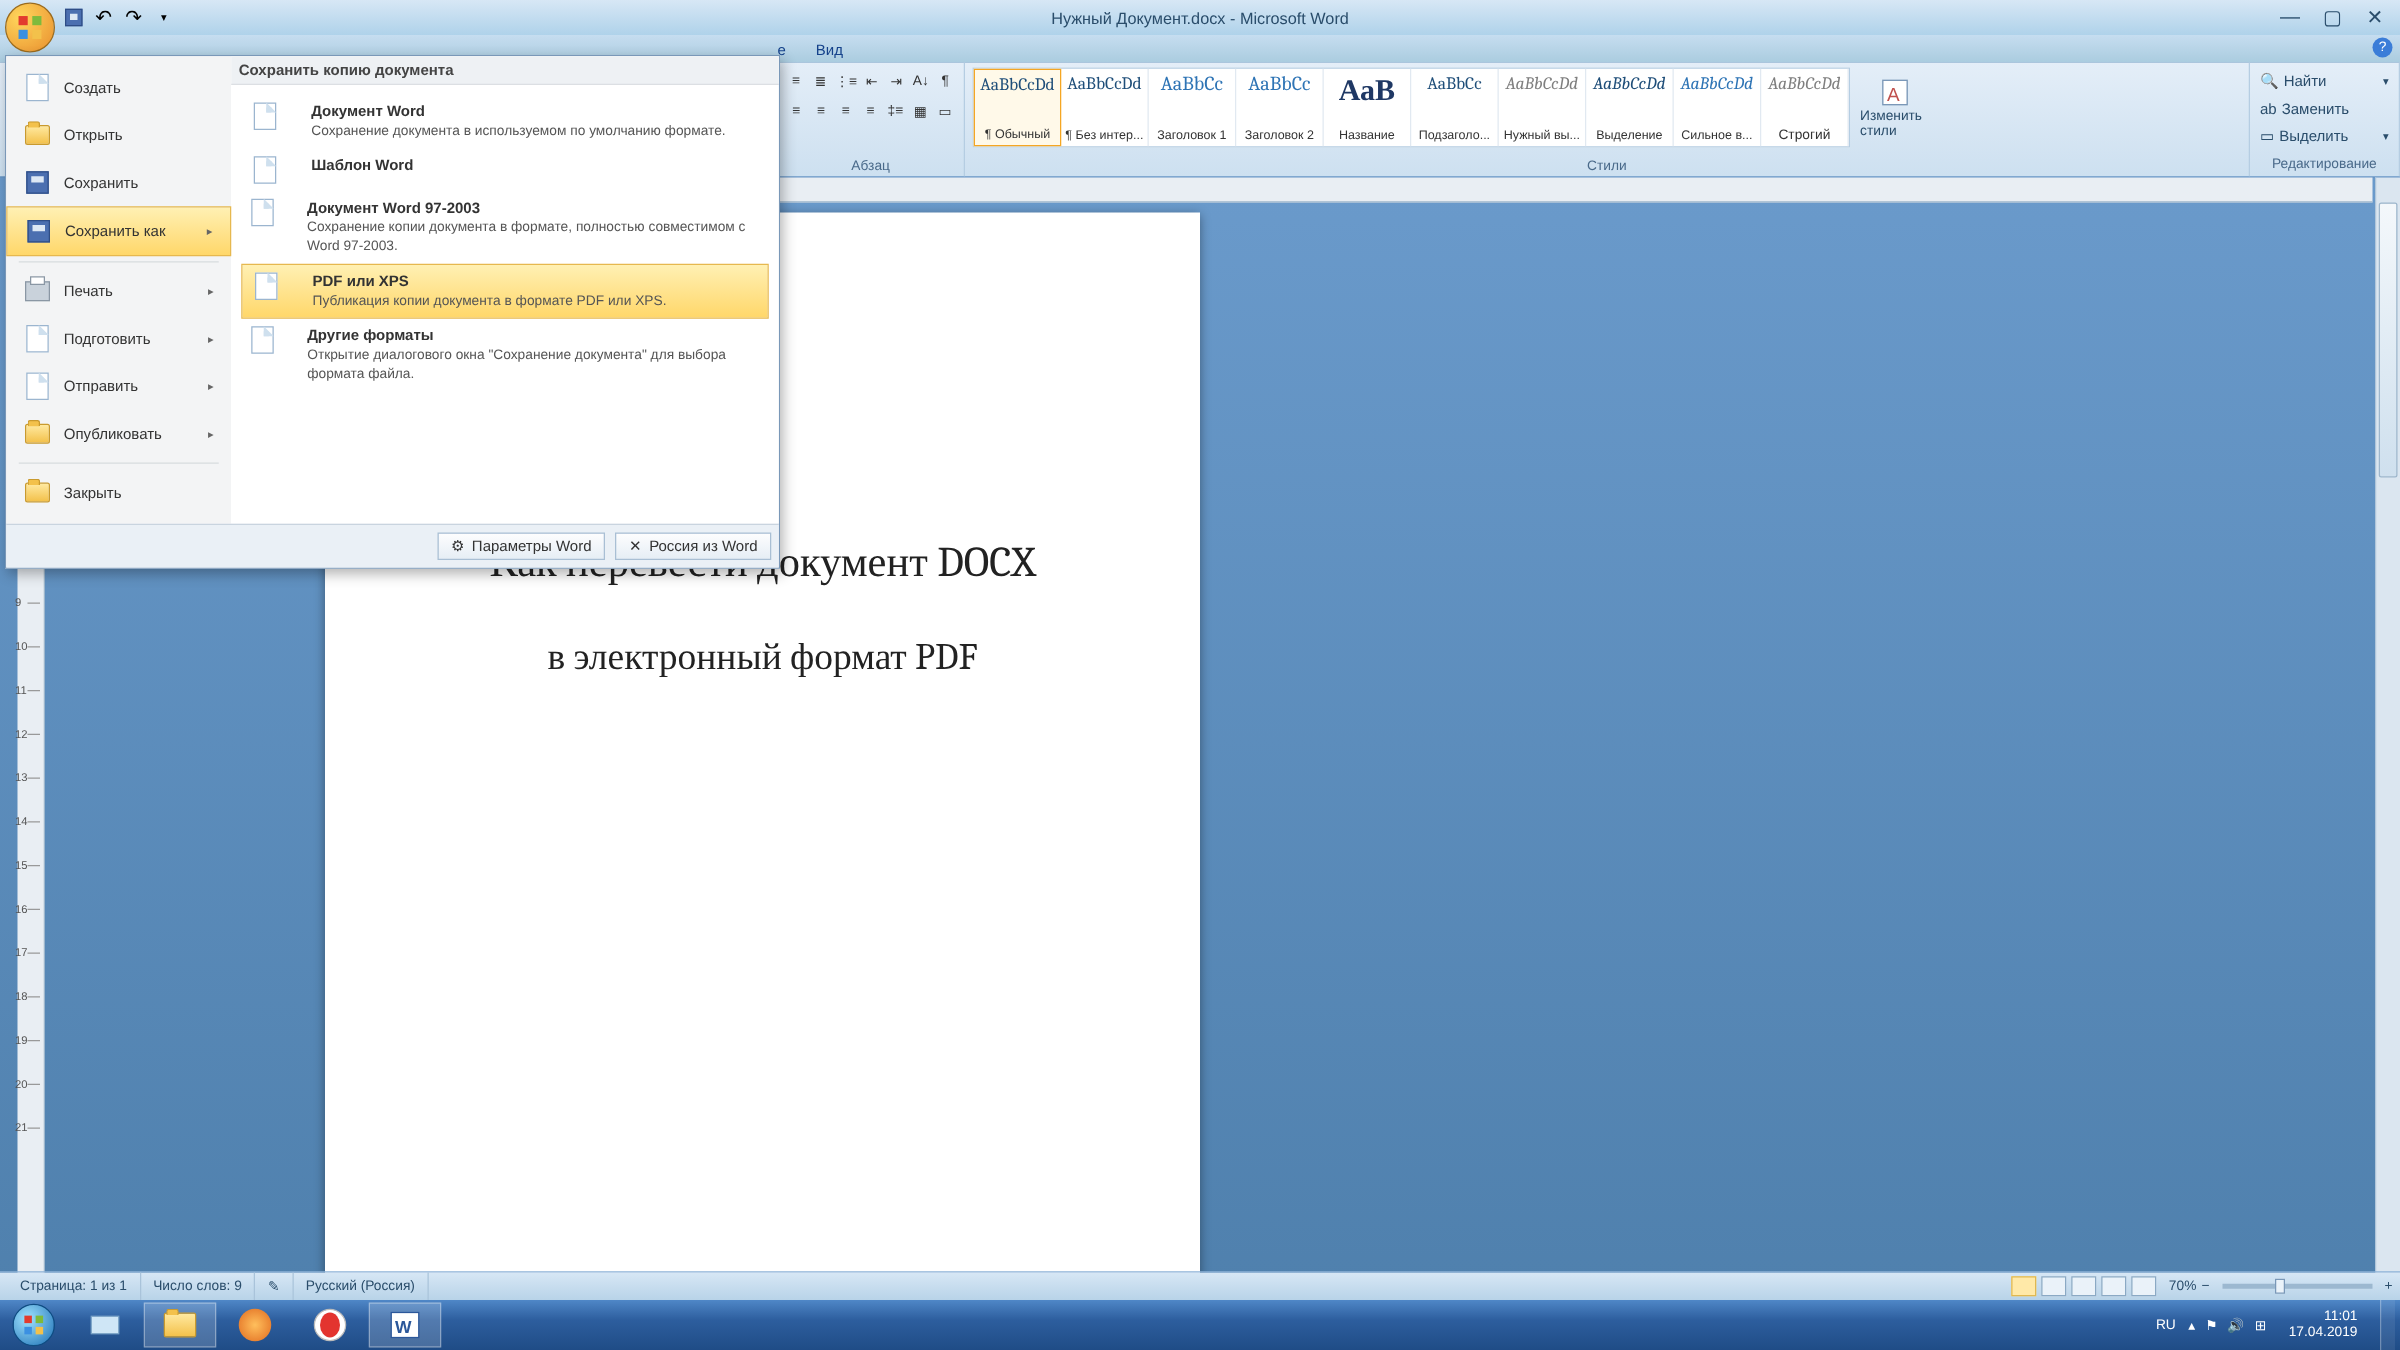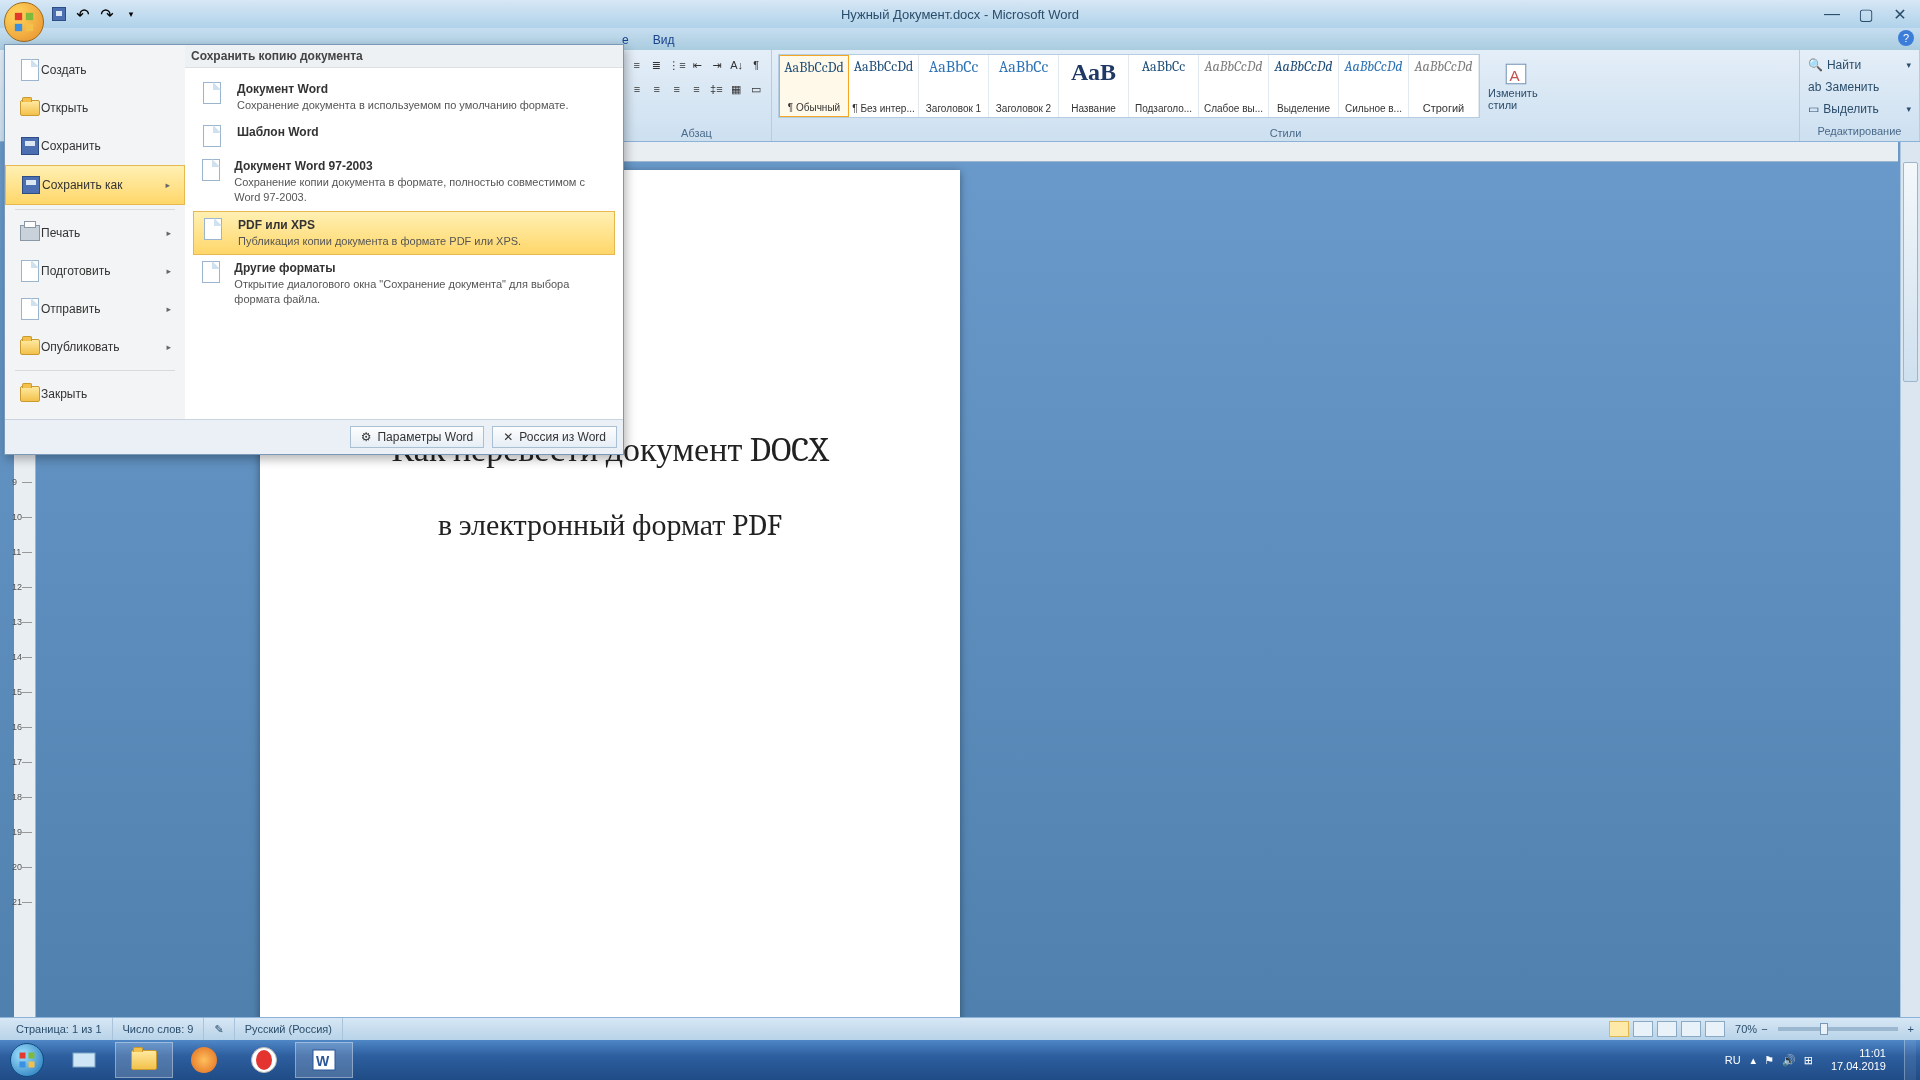--- a/index.html
+++ b/index.html
@@ -31,27 +31,27 @@
 .style-tile.sel { border:1px solid #f5a623; background:#fff9e9; }
 .style-sample { font-family: Cambria, serif; font-size:14px; color:#1f4e79; }
 .change-styles { width:64px; display:flex; flex-direction:column; align-items:center; justify-content:center; font-size:11px; color:#2a4d6b; padding:4px; }
 .editing-group { padding:4px 8px; font-size:12px; color:#2a4d6b; }
 .editing-row { display:flex; align-items:center; gap:4px; height:22px; }
 
 
 .office-menu { position:absolute; left:4px; top:44px; width:620px; background:#fff; border:1px solid #7a98b8; box-shadow:2px 4px 10px rgba(0,0,0,.3); z-index:100; display:flex; flex-direction:column; }
 .office-menu-body { display:flex; }
 .om-left { width:180px; background:#f3f4f5; padding:6px 0; }
-.om-item { display:flex; align-items:center; gap:0; padding:8px 14px; font-size:12px; color:#333; position:relative; }
+.om-item { display:flex; align-items:center; gap:10px; padding:8px 14px; font-size:12px; color:#333; position:relative; }
 .om-item.active { background:linear-gradient(#fff0b3,#ffd76a); border:1px solid #e6b84f; }
 .om-arrow { margin-left:auto; font-size:9px; color:#666; }
 .om-icon { width:22px; height:22px; display:flex; align-items:center; justify-content:center; }
 .om-right { flex:1; background:#fff; padding:8px 12px; }
 .om-right-title { background:#eef1f4; padding:4px 6px; font-size:12px; font-weight:bold; color:#444; margin:-8px -12px 8px -12px; border-bottom:1px solid #dcdfe3; }
-.om-sub { display:flex; gap:14px; padding:6px 4px; }
+.om-sub { display:flex; gap:26px; padding:6px 4px; }
 .om-sub.hl { background:linear-gradient(#fff0b3,#ffd76a); border:1px solid #e6b84f; margin:0 -4px; padding:6px 8px; }
 .om-sub .t { font-size:12px; font-weight:bold; color:#333; }
 .om-sub .d { font-size:11px; color:#555; margin-top:2px; line-height:1.35; }
 .om-footer { border-top:1px solid #c9d4df; background:#eaf0f6; padding:6px; display:flex; justify-content:flex-end; gap:8px; }
 .om-footer-btn { border:1px solid #a9bfd4; background:linear-gradient(#fdfdfe,#e6eef5); padding:3px 10px; font-size:12px; color:#333; display:flex; align-items:center; gap:6px; }
 
 
 .workspace { position:absolute; left:0; right:0; top:142px; bottom:40px; background:#5a8cb8; background:linear-gradient(#6a9acb,#4f80ad); }
 .hruler { position:absolute; top:0; left:36px; right:22px; height:20px; background:#e9eef3; border-bottom:1px solid #9db6cc; font-size:9px; color:#555; overflow:hidden; }
 .hruler-inner { position:absolute; left:230px; display:flex; }
@@ -177,21 +177,21 @@
           <div class="style-tile">
             <div class="style-sample" style="font-size: 24px; font-weight: bold; color: rgb(31, 56, 100);">АаВ</div>
             <div style="font-size: 10px;">Название</div>
           </div>
           <div class="style-tile">
             <div class="style-sample">AaBbCc</div>
             <div style="font-size: 10px;">Подзаголо...</div>
           </div>
           <div class="style-tile">
             <div class="style-sample" style="font-style: italic; color: rgb(127, 127, 127);">AaBbCcDd</div>
-            <div style="font-size: 10px;">Слабое вы...</div>
+            <div style="font-size: 10px;">Нужный вы...</div>
           </div>
           <div class="style-tile">
             <div class="style-sample" style="font-style: italic;">AaBbCcDd</div>
             <div style="font-size: 10px;">Выделение</div>
           </div>
           <div class="style-tile">
             <div class="style-sample" style="font-style: italic; color: rgb(46, 116, 181);">AaBbCcDd</div>
             <div style="font-size: 10px;">Сильное в...</div>
           </div>
           <div class="style-tile">

